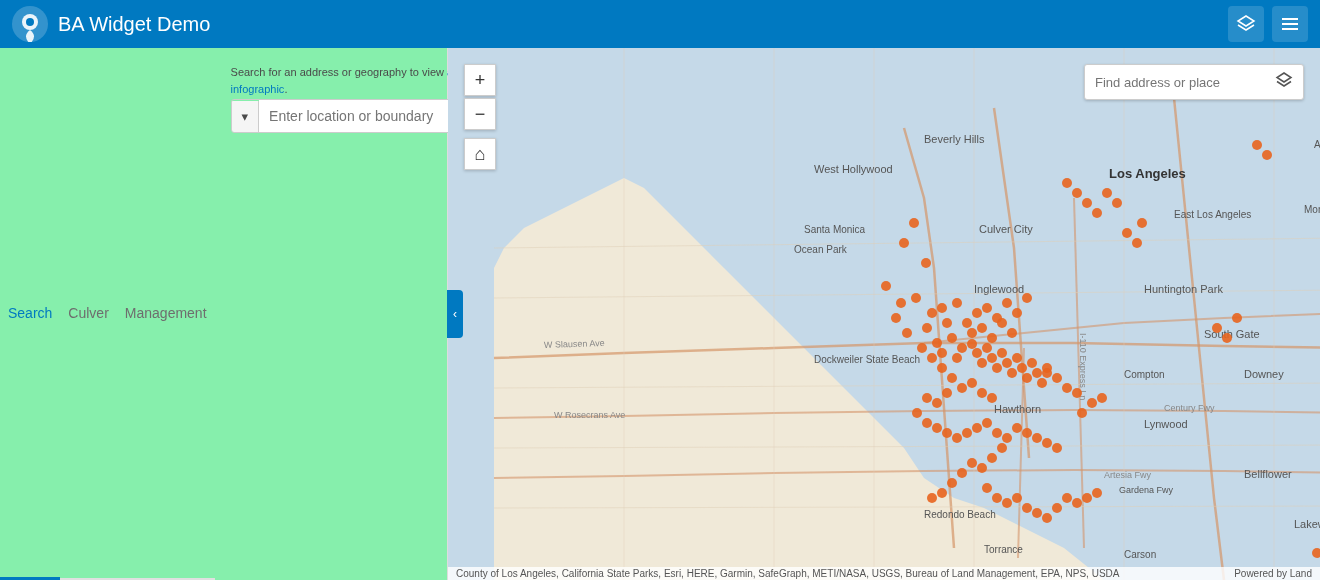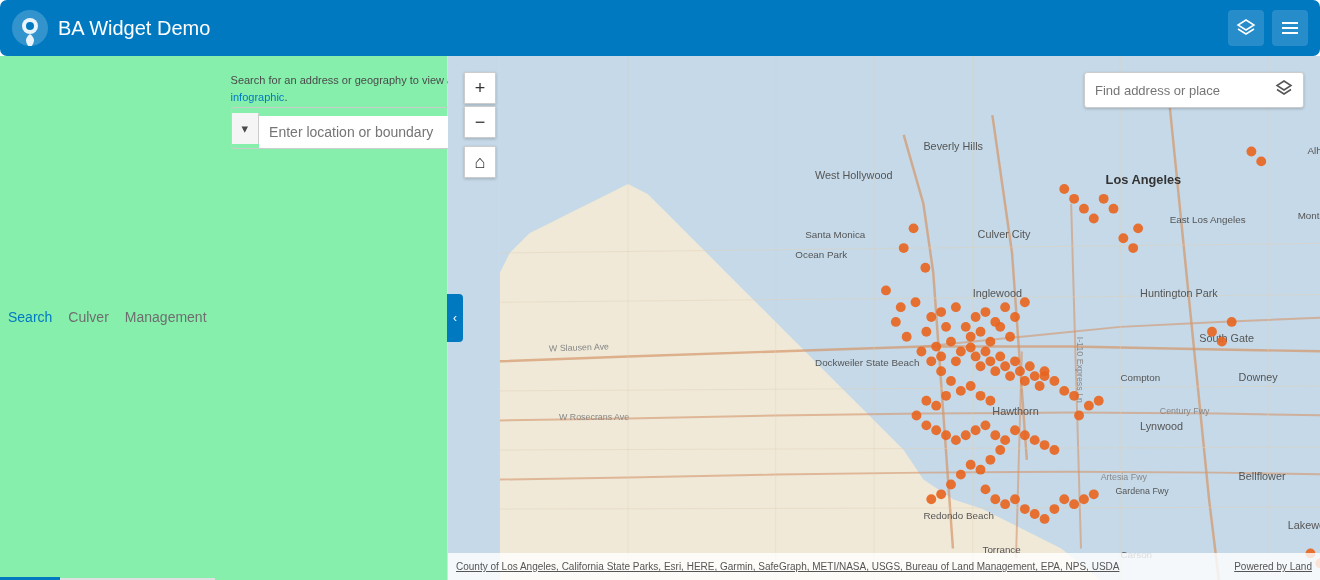--- a/index.html
+++ b/index.html
@@ -1,26 +1,25 @@
 <!DOCTYPE html>
 <html><head>
   <meta charset="utf-8">
   <style>
     * { box-sizing: border-box; margin: 0; padding: 0; }
     body { font-family: Arial, sans-serif; width: 1320px; height: 580px; overflow: hidden; display: flex; flex-direction: column; }
 
     
     .top-bar {
-      height: 56px;
+      height: 48px;
       background: #0079c1;
       display: flex;
       align-items: center;
       padding: 14px 12px;
       flex-shrink: 0;
-      border-radius: 7px;
     }
     .top-bar-logo {
       width: 36px;
       height: 36px;
       margin-right: 10px;
     }
     .top-bar-title {
       color: white;
       font-size: 20px;
       font-weight: 400;
@@ -122,21 +121,20 @@
       font-size: 13px;
       color: #4a4a4a;
     }
     .search-text-input {
       flex: 1;
       padding: 8px 10px;
       border: none;
       outline: none;
       font-size: 14px;
       color: #999;
-      margin-top: 8px;
     }
 
     
     .panel-footer {
       padding: 12px 16px;
       display: flex;
       justify-content: flex-end;
     }
     .next-btn {
       background: #0079c1;
@@ -237,26 +235,25 @@
       font-size: 16px;
     }
 
     
     .map-attribution {
       position: absolute;
       bottom: 0;
       left: 0;
       right: 0;
       background: rgba(255,255,255,0.8);
-      padding: 8px 8px;
+      padding: 1px 8px;
       font-size: 10px;
       color: #555;
       display: flex;
       justify-content: space-between;
-      text-decoration: underline;
     }
 
     
     .orange-dot {
       fill: #e8641e;
       opacity: 0.9;
     }
   </style>
 </head>
 <body>

